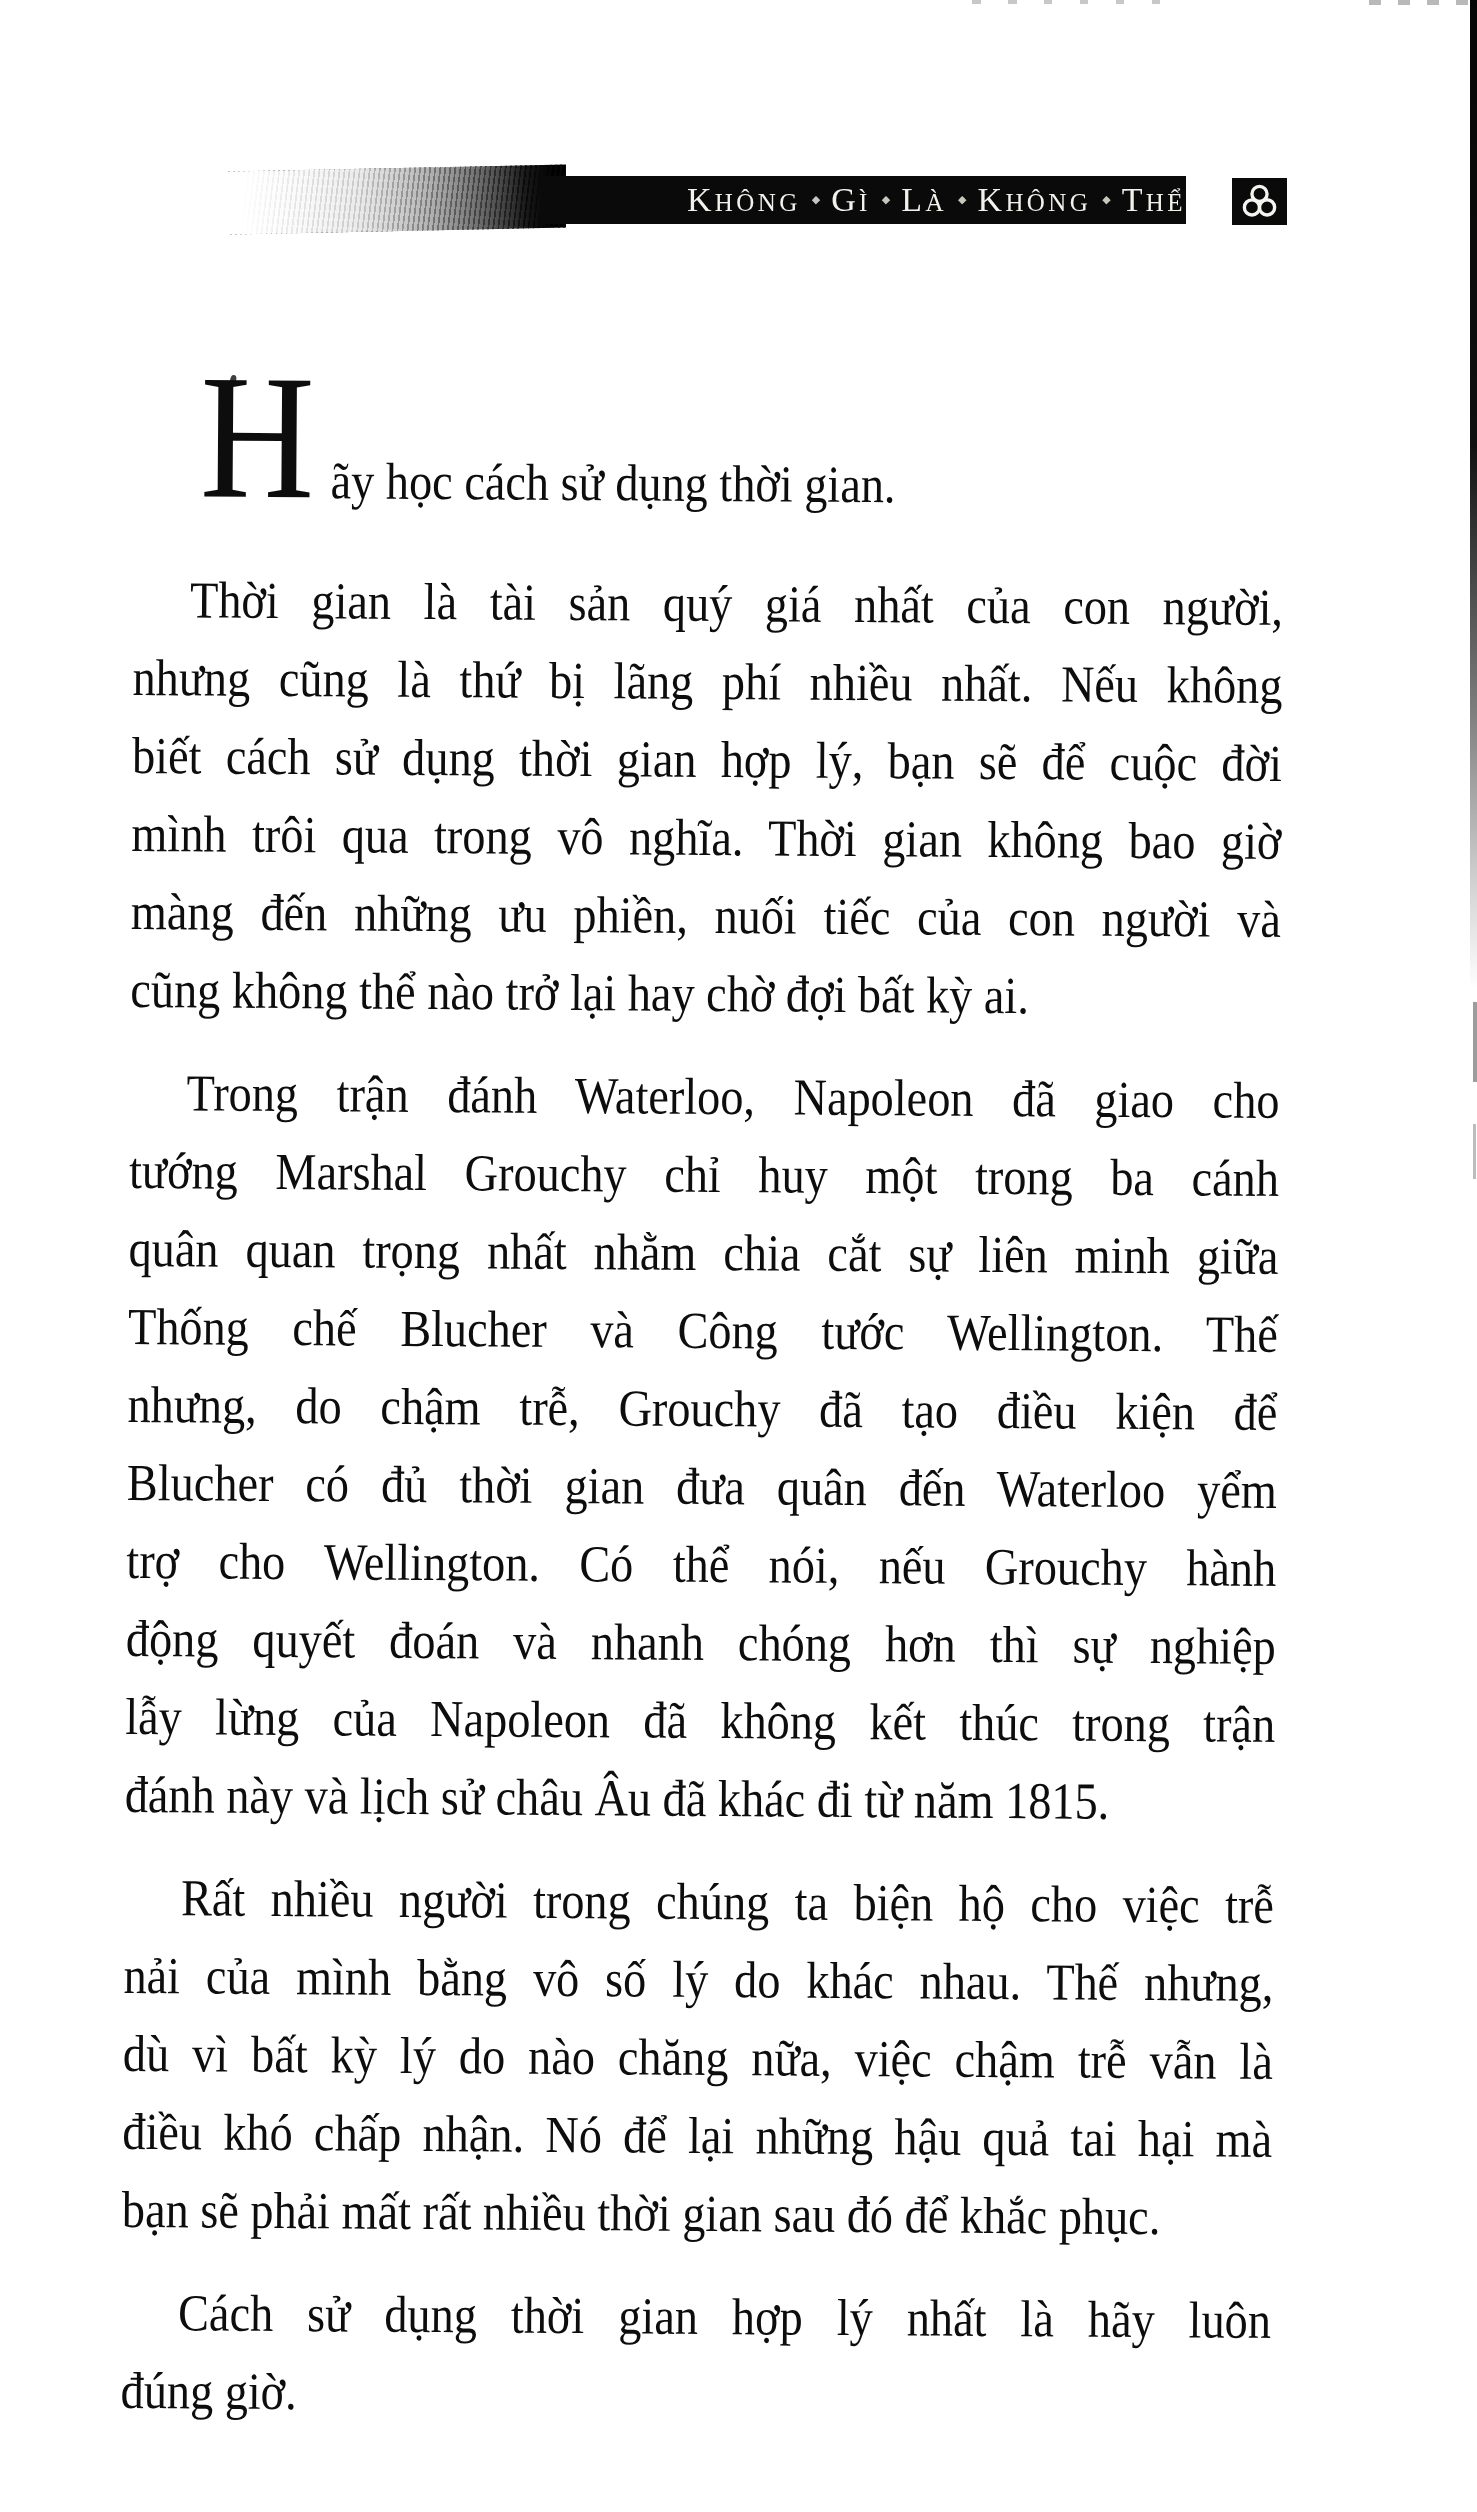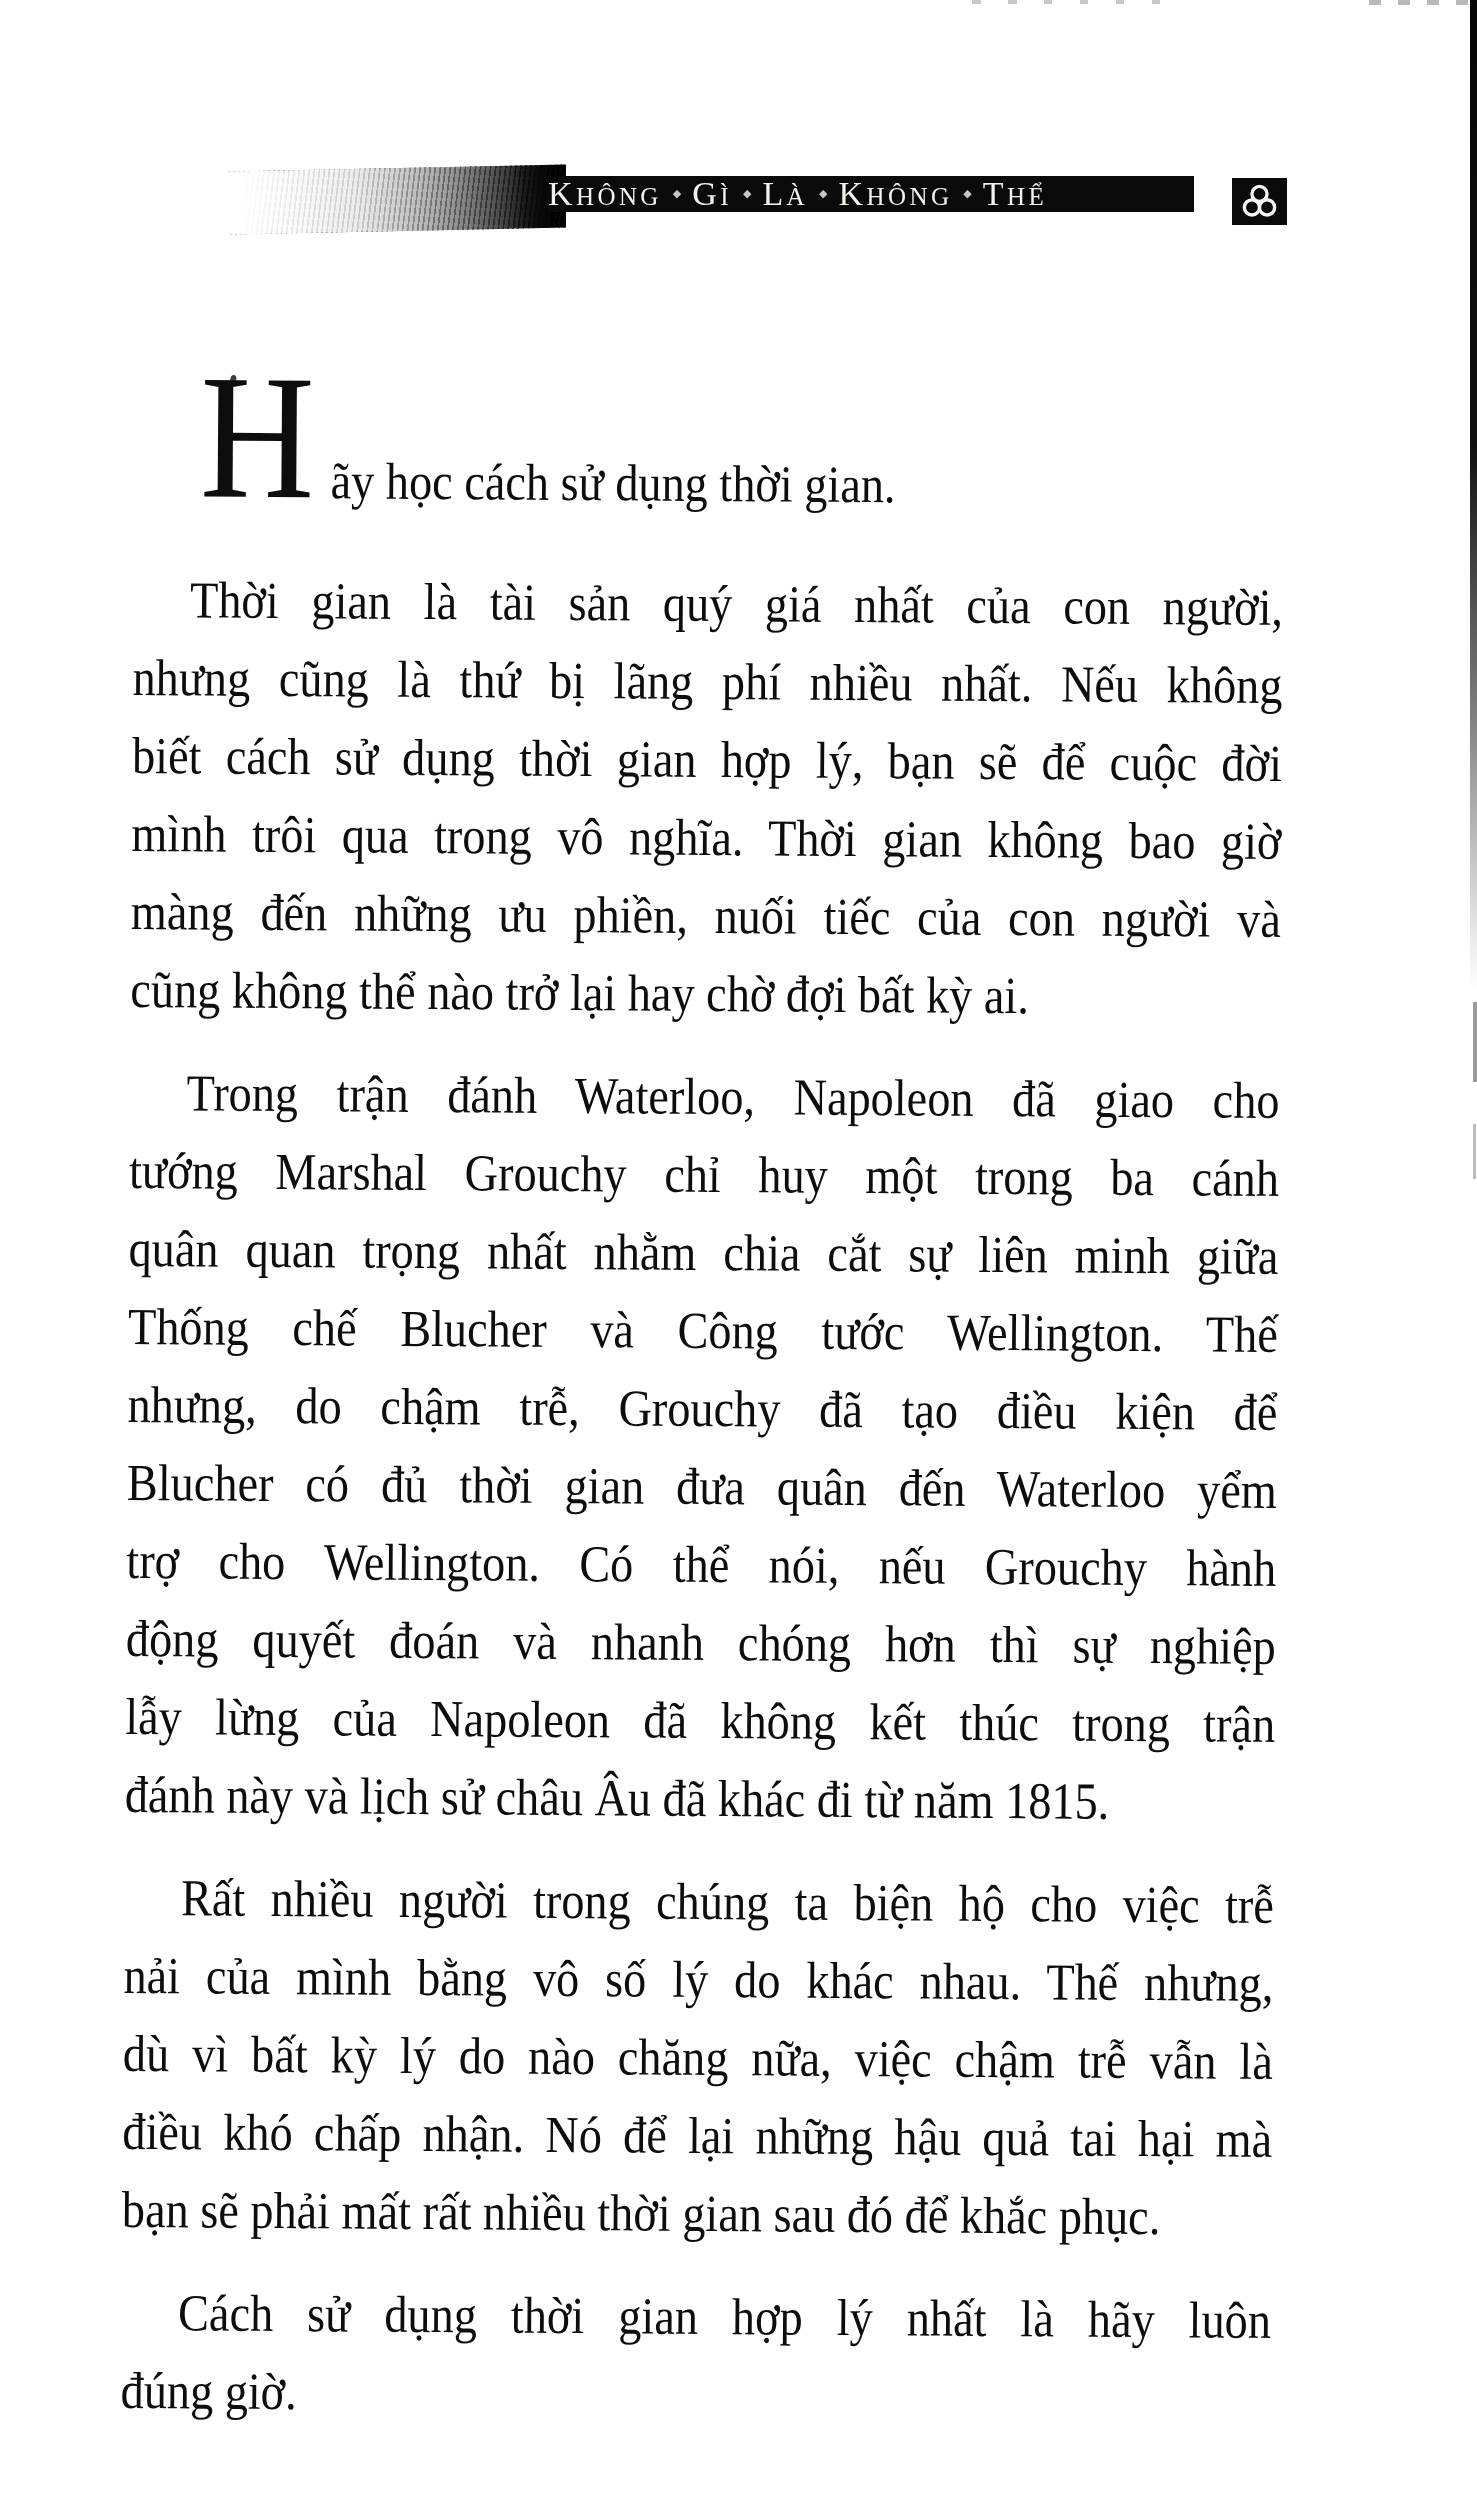--- a/index.html
+++ b/index.html
@@ -29,22 +29,22 @@
 
   
   .banner{position:absolute;left:228px;top:176px;width:974px;height:48px;}
   .banner-fade{position:absolute;left:0;top:-7.6px;width:338px;height:63px;
     transform:skewY(-1.2deg);
     background:
       repeating-linear-gradient(97deg,rgba(8,8,8,.95) 0 1.7px,rgba(255,255,255,0) 1.7px 5px),
       linear-gradient(to right,rgba(0,0,0,0) 0%,rgba(0,0,0,.55) 60%,#000 96%);}
   .banner-fade::after{content:"";position:absolute;inset:0;
     background:linear-gradient(to left,rgba(255,255,255,0) 12%,rgba(255,255,255,.78) 62%,#fff 96%);}
-  .banner-solid{position:absolute;left:320px;top:0;width:646px;height:36px;
-    background:#0a0a0a;display:flex;align-items:center;justify-content:flex-start;}
+  .banner-solid{position:absolute;left:312px;top:0;width:646px;height:48px;
+    background:#0a0a0a;display:flex;align-items:center;justify-content:flex-end;}
   .banner-title{display:flex;align-items:center;white-space:nowrap;
     color:#f2f2ec;letter-spacing:3.4px;}
   .banner-title .word{font-size:25px;}
   .banner-title .word::first-letter{font-size:34px;}
   .banner-title .sep{font-size:11px;color:#dcdcd4;margin:0 11px;opacity:.9;
     letter-spacing:0;transform:translateY(-0.8px);}
   .ornament-box{position:absolute;left:1232px;top:178px;width:55px;height:47px;
     background:#0a0a0a;display:flex;align-items:center;justify-content:center;}
 
   

